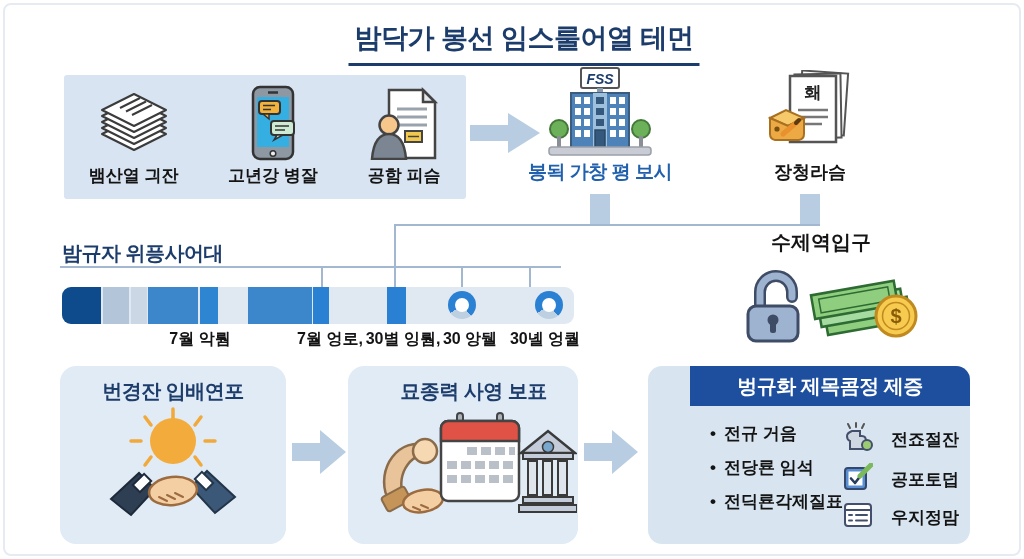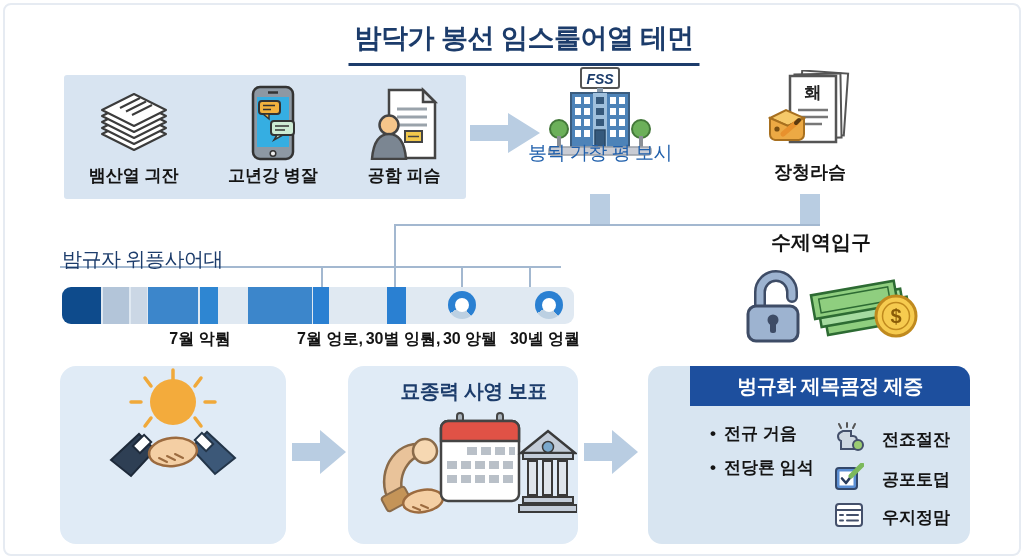--- a/index.html
+++ b/index.html
@@ -14,30 +14,30 @@
   
   .src-box{position:absolute;left:64px;top:75px;width:402px;height:124px;background:#d8e4f1;border-radius:3px;
     display:flex;justify-content:space-around;align-items:flex-start;padding-top:10px;box-sizing:border-box;}
   .src-item{display:flex;flex-direction:column;align-items:center;gap:3px;}
   .src-item .ic{height:76px;display:flex;align-items:center;justify-content:center;}
   .src-label{font-size:17px;font-weight:700;color:#141414;white-space:nowrap;}
 
   .block-arrow{position:absolute;}
 
   .fss-wrap{position:absolute;left:540px;top:66px;width:120px;text-align:center;}
-  .fss-label{position:absolute;left:600px;top:140px;transform:translateX(-50%);font-size:19px;font-weight:400;
+  .fss-label{position:absolute;left:600px;top:159px;transform:translateX(-50%);font-size:19px;font-weight:700;
     color:#2060ac;white-space:nowrap;letter-spacing:-.5px;}
   .doc-wrap{position:absolute;left:762px;top:70px;width:96px;text-align:center;}
   .doc-label{position:absolute;left:810px;top:160px;transform:translateX(-50%);font-size:18px;font-weight:700;color:#141414;white-space:nowrap;}
 
   
   .conn{position:absolute;background:#b9cde2;}
   .line{position:absolute;background:#a3b8d0;}
 
-  .tl-heading{position:absolute;left:62px;top:246px;font-size:20px;font-weight:400;color:#1c3c6b;letter-spacing:-.5px;}
+  .tl-heading{position:absolute;left:62px;top:240px;font-size:20px;font-weight:700;color:#1c3c6b;letter-spacing:-.5px;}
   .tl-bar{position:absolute;left:62px;top:287px;width:512px;height:37px;background:#e0e9f2;border-radius:9px;}
   .seg{position:absolute;top:0;height:37px;}
   .seg-left{border-radius:9px 0 0 9px;}
   .donut{position:absolute;top:4px;width:28px;height:28px;border-radius:50%;
     background:conic-gradient(from 140deg,#bcd0e2 0 95deg,#2a80d2 95deg 360deg);}
   .donut::after{content:"";position:absolute;inset:7px;border-radius:50%;background:#ffffff;}
   .milestone{position:absolute;top:329px;transform:translateX(-50%);font-size:16px;font-weight:600;color:#141414;white-space:nowrap;}
 
   .release-label{position:absolute;left:821px;top:229px;transform:translateX(-50%);font-size:20px;font-weight:800;color:#141414;white-space:nowrap;}
   .padlock{position:absolute;left:740px;top:264px;}
@@ -238,20 +238,21 @@
         <rect x="6" y="14" width="84" height="24" fill="#8fce7f" stroke="#2d6b33" stroke-width="2.5"></rect>
         <rect x="13" y="19" width="70" height="14" fill="none" stroke="#2d6b33" stroke-width="1.5"></rect>
       </g>
       <circle cx="88" cy="44" r="20" fill="#f6cb4f" stroke="#c08a1e" stroke-width="3"></circle>
       <circle cx="88" cy="44" r="13.5" fill="none" stroke="#c08a1e" stroke-width="1.5"></circle>
       <text x="88" y="51" text-anchor="middle" font-size="20" font-weight="bold" fill="#8a5c08">$</text>
     </svg>
   </span>
 
   <div class="pbox pbox1">
+    <div class="pbox-title">번경잔 입배연포</div>
     <span>
       <svg width="160" height="118" viewBox="0 0 160 118">
         <g stroke="#f0a93a" stroke-width="3.5" stroke-linecap="round">
           <line x1="80" y1="4" x2="80" y2="14"></line>
           <line x1="52" y1="12" x2="58" y2="20"></line>
           <line x1="108" y1="12" x2="102" y2="20"></line>
           <line x1="38" y1="36" x2="48" y2="36"></line>
           <line x1="122" y1="36" x2="112" y2="36"></line>
           <line x1="52" y1="60" x2="58" y2="52"></line>
           <line x1="108" y1="60" x2="102" y2="52"></line>
@@ -329,20 +330,21 @@
       <polygon points="0,13 28,13 28,0 54,22 28,44 28,31 0,31" fill="#b9cde2"></polygon>
     </svg>
   </span>
 
   <div class="pbox pbox3">
     <div class="pbox3-header">벙규화 제목콤정 제증</div>
     <div class="pbox3-body">
       <ul class="bullet-list">
         <li>전규 거음</li>
         <li>전당룐 임석</li>
+        <li>전딕룐각제질표</li>
       </ul>
       <div class="feat-col">
         <div class="feat-row">
           <span>
             <svg width="30" height="30" viewBox="0 0 30 30">
               <g stroke="#555" stroke-width="2" stroke-linecap="round">
                 <line x1="7" y1="6" x2="5" y2="2"></line>
                   <line x1="13" y1="5" x2="13" y2="1"></line>
                   <line x1="19" y1="6" x2="21" y2="2"></line>
               </g>

